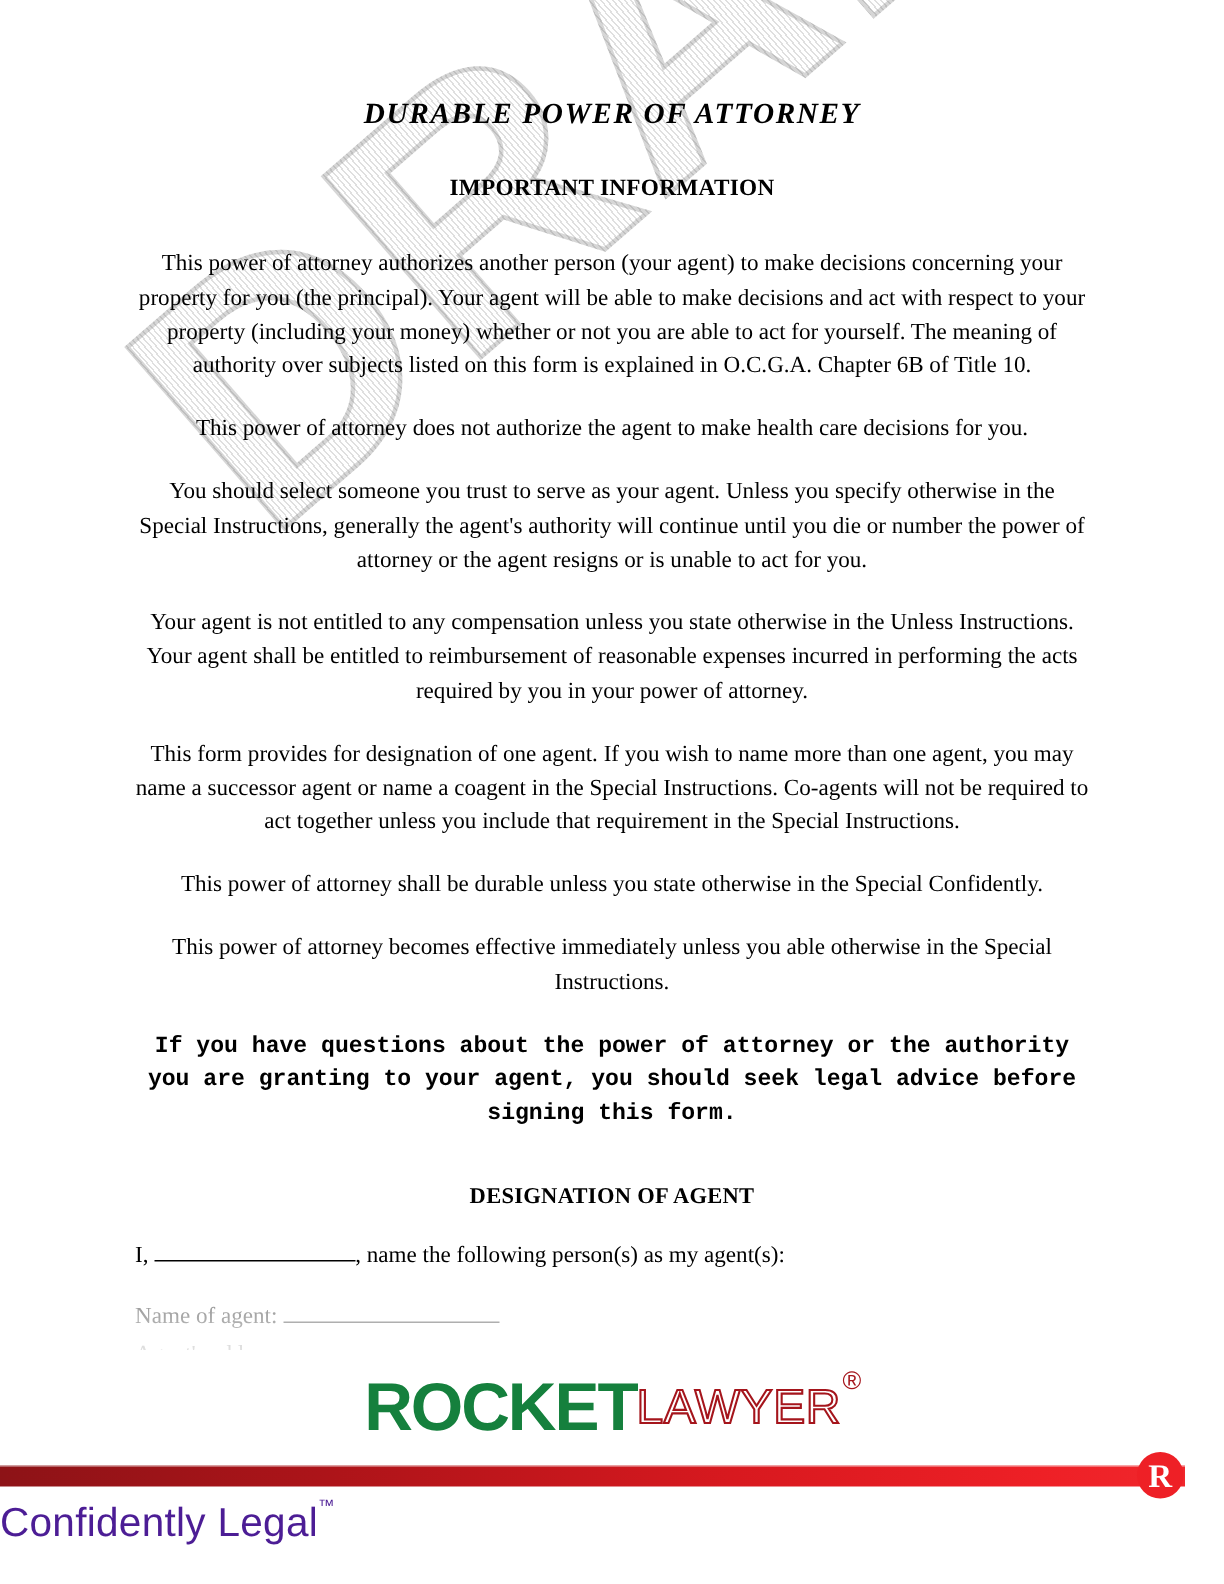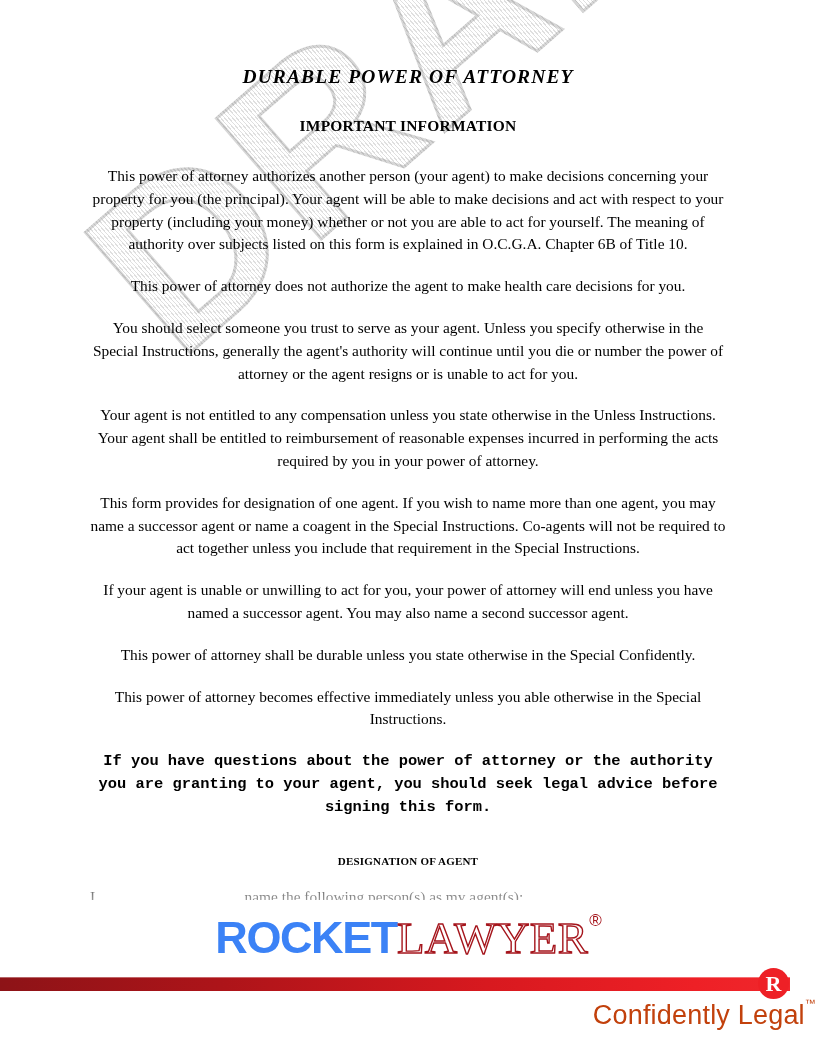--- a/index.html
+++ b/index.html
@@ -81,21 +81,21 @@
     text-align: center;
     font-weight: bold;
     font-size: 15.5px;
     letter-spacing: 0.2px;
     margin: 0;
     padding-top: 29px;
   }
   .designation-head {
     text-align: center;
     font-weight: bold;
-    font-size: 11px;
+    font-size: 15px;
     letter-spacing: 0.2px;
     margin: 0;
     padding-top: 36px;
   }
 
   p.para {
     font-size: 15.4px;
     line-height: 1.48;
     margin: 0;
     padding-top: 19px;
@@ -161,27 +161,27 @@
     top: 12px;
     width: 816px;
     text-align: center;
     white-space: nowrap;
   }
   .brand-rocket {
     font-family: "Liberation Sans", "DejaVu Sans", sans-serif;
     font-weight: bold;
     font-size: 45px;
     letter-spacing: -1.4px;
-    color: #3b82f6;
+    color: #15803d;
     vertical-align: middle;
   }
   .brand-lawyer {
-    font-family: Liberation Serif, serif;
+    font-family: Liberation Sans, sans-serif;
     font-weight: 400;
-    font-size: 45px;
+    font-size: 32px;
     letter-spacing: 0.4px;
     color: transparent;
     -webkit-text-stroke: 1.4px #a5151c;
     vertical-align: middle;
   }
   .brand-reg {
     font-family: "Liberation Sans", "DejaVu Sans", sans-serif;
     font-size: 17px;
     color: #a5151c;
     vertical-align: super;
@@ -221,25 +221,25 @@
     line-height: 31px;
     text-align: center;
     letter-spacing: 0;
   }
 
   #tagline {
     position: absolute;
     left: 0;
     top: 100px;
     width: 816px;
-    text-align: right;
+    text-align: left;
     font-family: "Liberation Sans", "DejaVu Sans", sans-serif;
     font-size: 27px;
     font-weight: 400;
-    color: #c2410c;
+    color: #4c1d95;
     letter-spacing: 0.2px;
     white-space: nowrap;
   }
   #tagline .tm {
     font-size: 11px;
     vertical-align: super;
     position: relative;
     top: -7px;
   }
 </style>
@@ -257,21 +257,20 @@
 
       <h1 class="doc-title">DURABLE POWER OF ATTORNEY</h1>
 
       <h2 class="section-head">IMPORTANT INFORMATION</h2>
 
       <p class="para first">This power of attorney authorizes another person (your agent) to make decisions concerning your property for you (the principal). Your agent will be able to make decisions and act with respect to your property (including your money) whether or not you are able to act for yourself. The meaning of authority over subjects listed on this form is explained in O.C.G.A. Chapter 6B of Title 10.</p>
       <p class="para">This power of attorney does not authorize the agent to make health care decisions for you.</p>
       <p class="para">You should select someone you trust to serve as your agent. Unless you specify otherwise in the Special Instructions, generally the agent's authority will continue until you die or number the power of attorney or the agent resigns or is unable to act for you.</p>
       <p class="para">Your agent is not entitled to any compensation unless you state otherwise in the Unless Instructions. Your agent shall be entitled to reimbursement of reasonable expenses incurred in performing the acts required by you in your power of attorney.</p>
       <p class="para">This form provides for designation of one agent. If you wish to name more than one agent, you may name a successor agent or name a coagent in the Special Instructions. Co-agents will not be required to act together unless you include that requirement in the Special Instructions.</p>
-      <p class="para">If your agent is unable or unwilling to act for you, your power of attorney will end unless you have named a successor agent. You may also name a second successor agent.</p>
       <p class="para">This power of attorney shall be durable unless you state otherwise in the Special Confidently.</p>
       <p class="para">This power of attorney becomes effective immediately unless you able otherwise in the Special Instructions.</p>
 
       <p class="para bold">If you have questions about the power of attorney or the authority you are granting to your agent, you should seek legal advice before signing this form.</p>
 
       <h2 class="designation-head">DESIGNATION OF AGENT</h2>
 
       <p class="fieldline"><span>I,</span> <span class="blank b-i"></span><span>, name the following person(s) as my agent(s):</span></p>
 
       <p class="fieldline fade1"><span>Name of agent:</span> <span class="blank b-name"></span></p>

